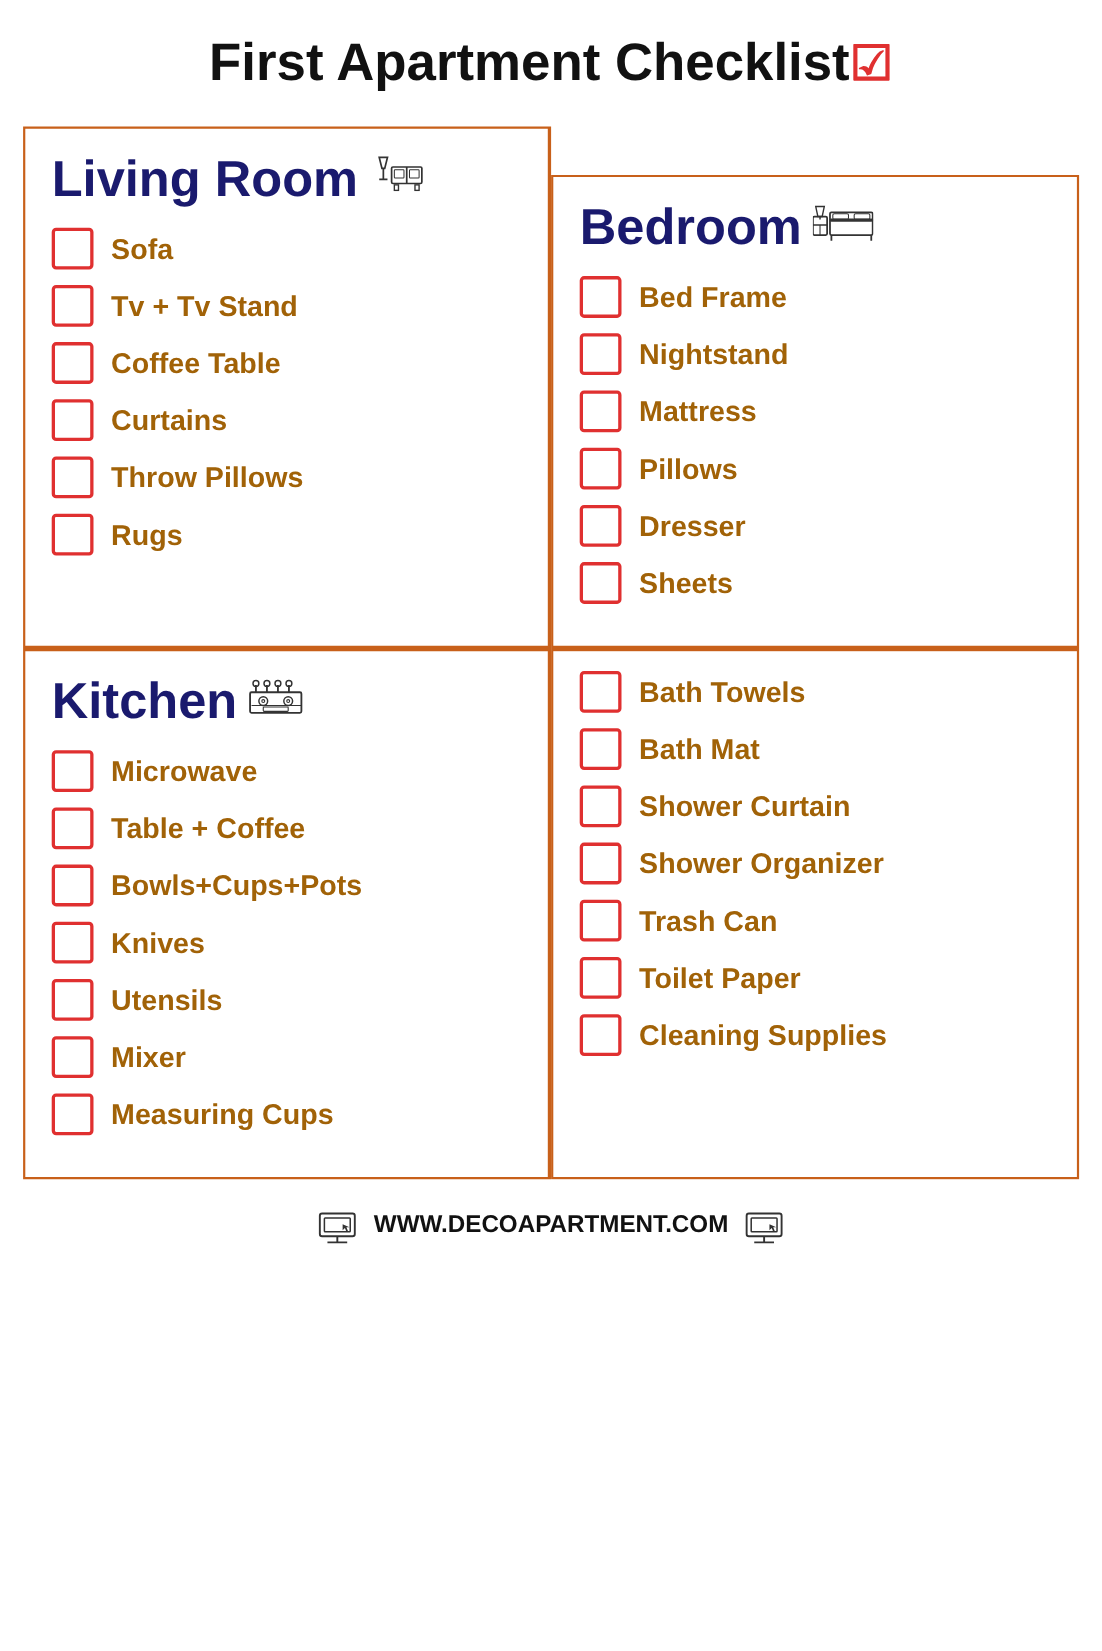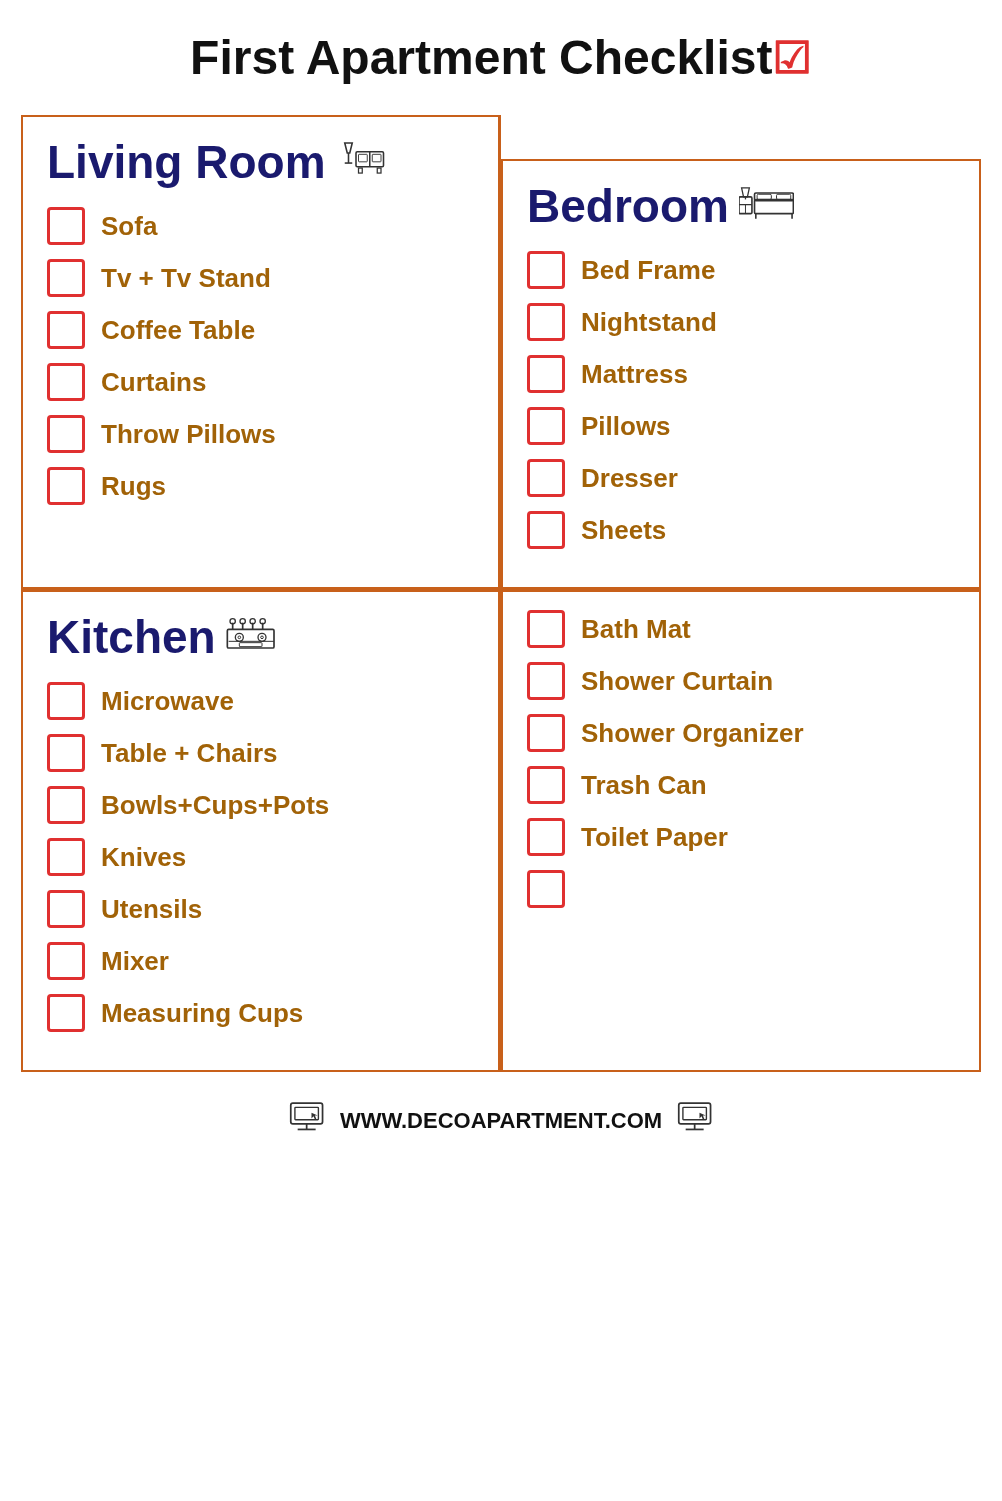--- a/index.html
+++ b/index.html
@@ -77,21 +77,21 @@
       cursor: pointer;
     }
     .item-label {
       font-size: 26px;
       font-weight: 700;
       color: #a16207;
     }
     .footer {
       margin-top: 28px;
       display: flex;
-      align-items: center;
+      align-items: flex-start;
       justify-content: center;
       gap: 14px;
       font-size: 22px;
       font-weight: 900;
       color: #111;
     }
     .footer-icon {
       font-size: 32px;
       color: #333;
     }
@@ -231,21 +231,21 @@
         </svg>
       </span>
     </div>
     <div id="kitchen-items">
         <div class="checklist-item">
           <div class="checkbox"></div>
           <span class="item-label">Microwave</span>
         </div>
         <div class="checklist-item">
           <div class="checkbox"></div>
-          <span class="item-label">Table + Chairs</span>
+          <span class="item-label">Table + Coffee</span>
         </div>
         <div class="checklist-item">
           <div class="checkbox"></div>
           <span class="item-label">Bowls+Cups+Pots</span>
         </div>
         <div class="checklist-item">
           <div class="checkbox"></div>
           <span class="item-label">Knives</span>
         </div>
         <div class="checklist-item">
@@ -260,40 +260,45 @@
           <div class="checkbox"></div>
           <span class="item-label">Measuring Cups</span>
         </div>
       </div>
   </div>
 
   <div class="section section-bottom-right">
     <div id="bathroom-items">
         <div class="checklist-item">
           <div class="checkbox"></div>
+          <span class="item-label">Bath Towels</span>
+        </div>
+        <div class="checklist-item">
+          <div class="checkbox"></div>
           <span class="item-label">Bath Mat</span>
         </div>
         <div class="checklist-item">
           <div class="checkbox"></div>
           <span class="item-label">Shower Curtain</span>
         </div>
         <div class="checklist-item">
           <div class="checkbox"></div>
           <span class="item-label">Shower Organizer</span>
         </div>
         <div class="checklist-item">
           <div class="checkbox"></div>
           <span class="item-label">Trash Can</span>
         </div>
         <div class="checklist-item">
           <div class="checkbox"></div>
           <span class="item-label">Toilet Paper</span>
         </div>
         <div class="checklist-item">
           <div class="checkbox"></div>
+          <span class="item-label">Cleaning Supplies</span>
         </div>
       </div>
   </div>
 
 </div>
 
 <div class="footer">
   <span class="footer-icon">
     <svg width="38" height="34" viewBox="0 0 55 48" fill="none" xmlns="http://www.w3.org/2000/svg">
       <rect x="4" y="4" width="46" height="30" rx="3" stroke="#333" stroke-width="2.5" fill="none"></rect>

